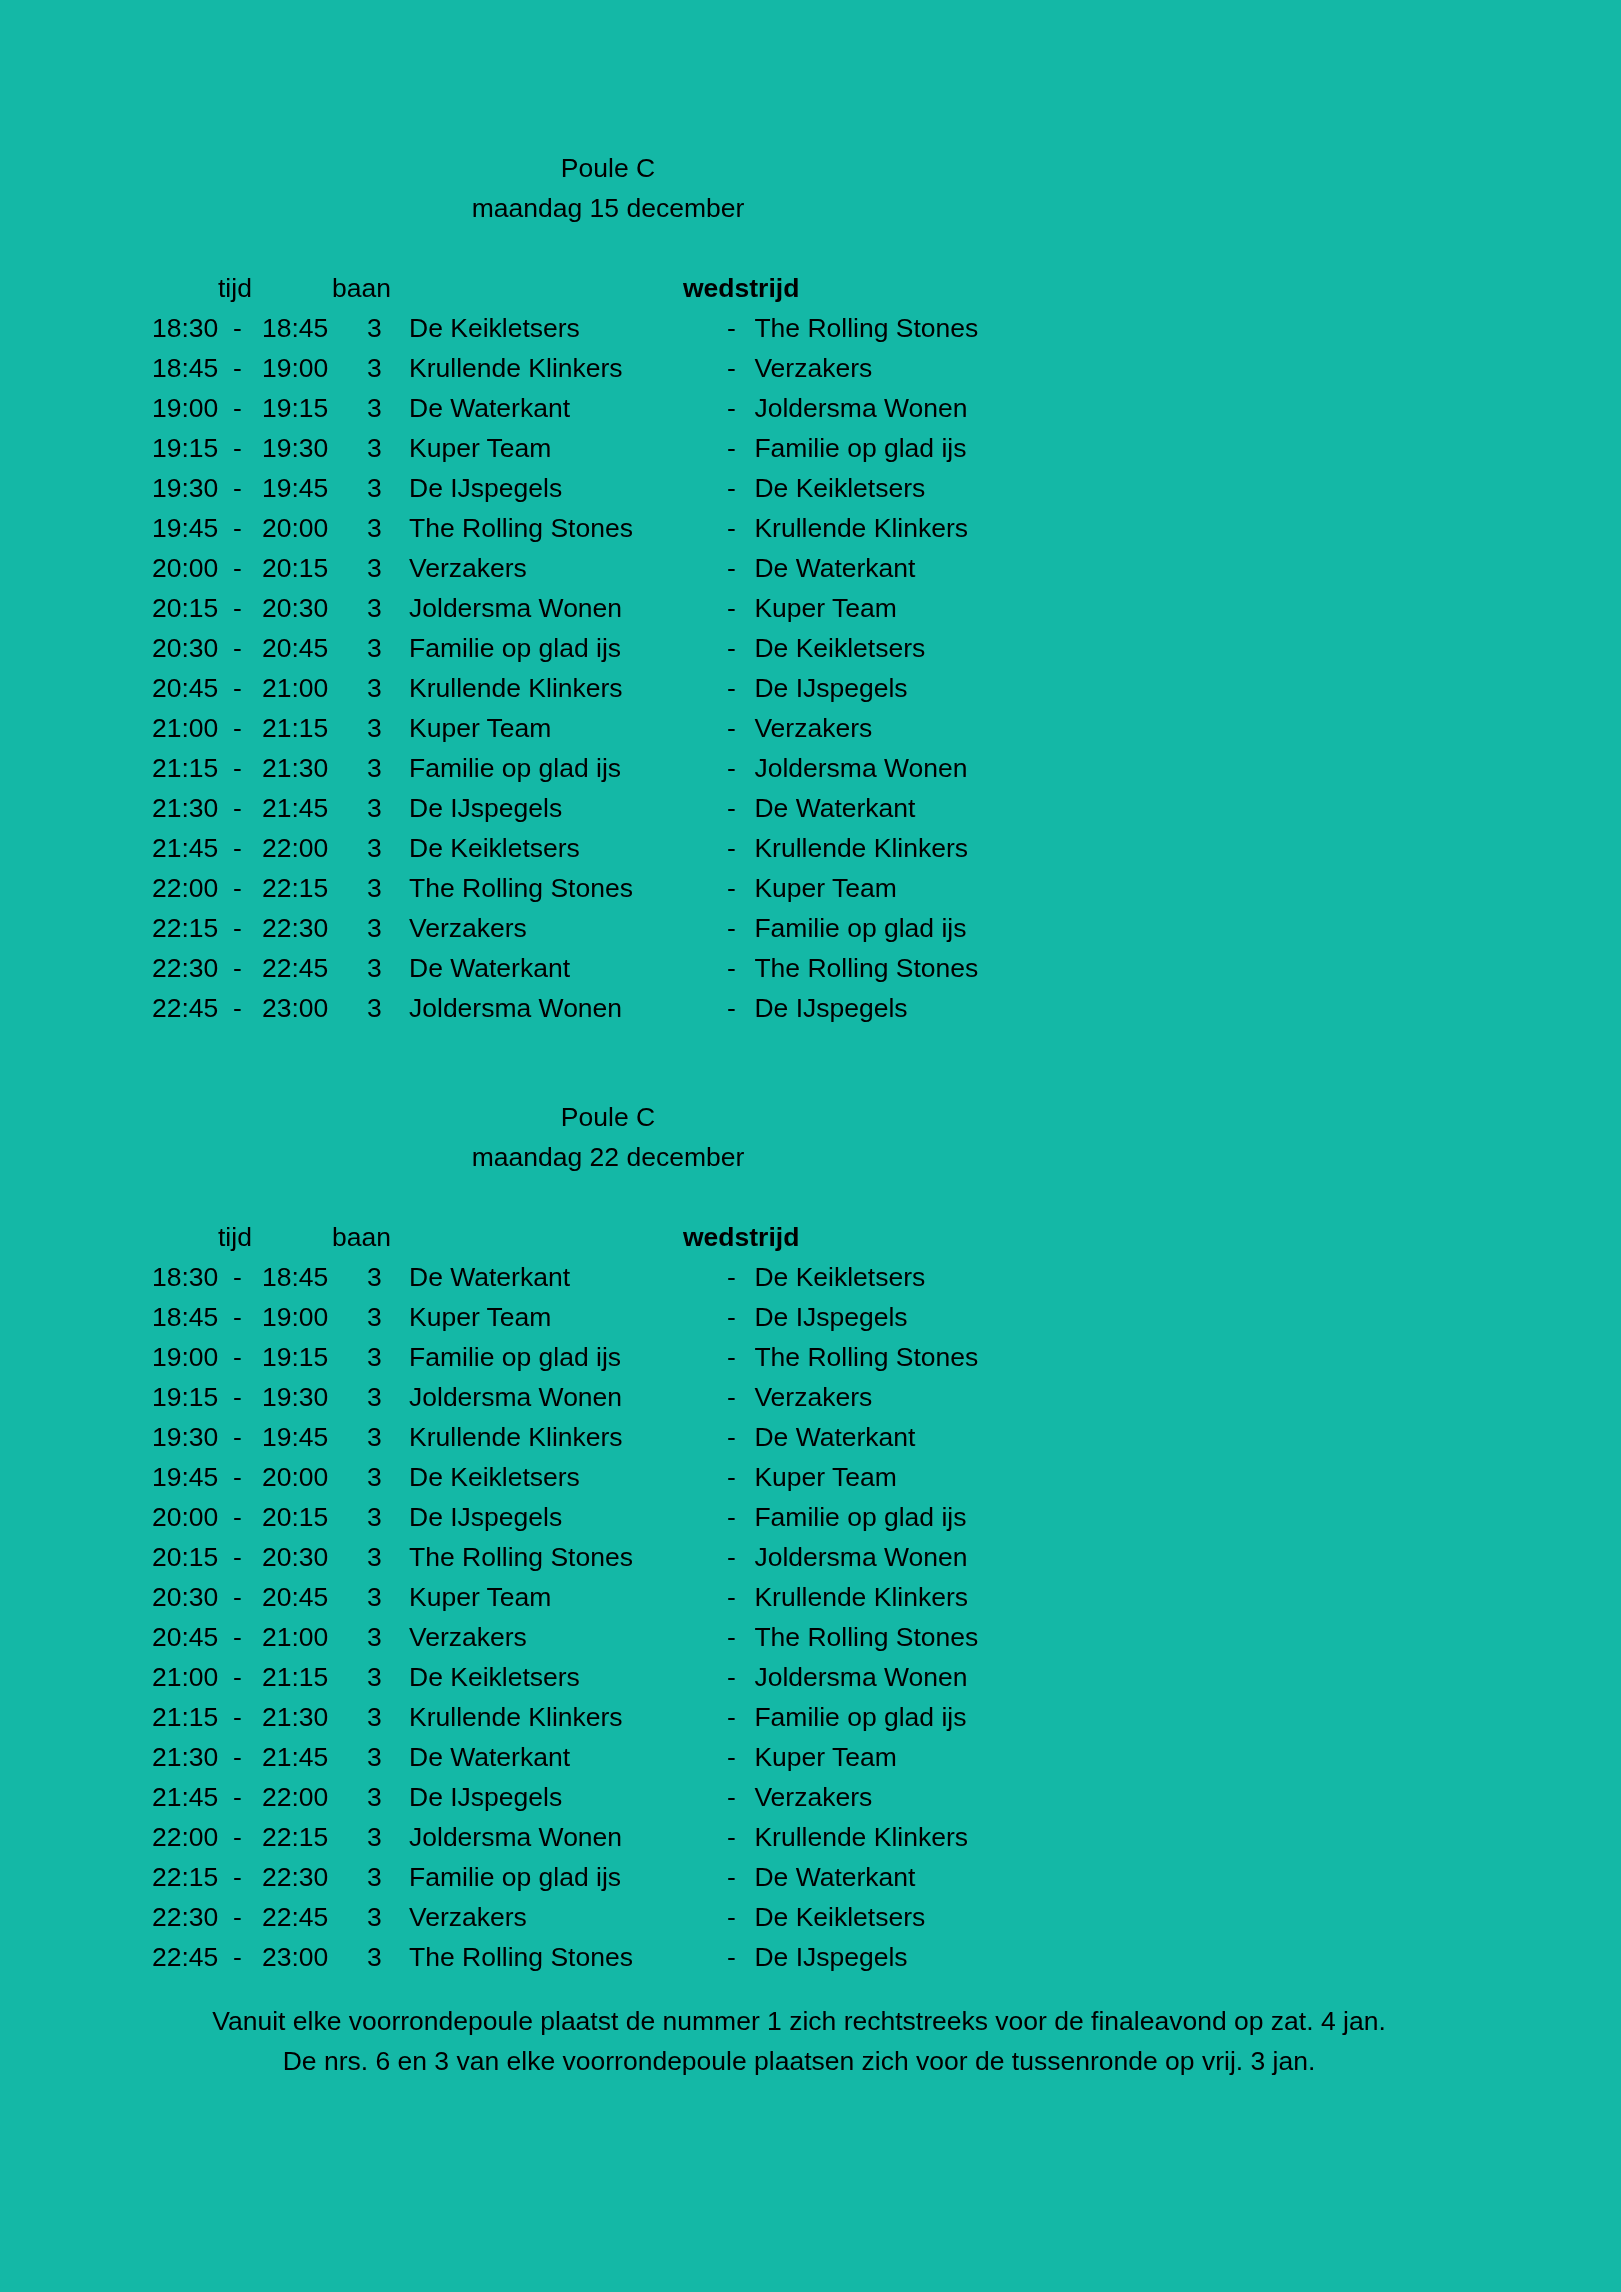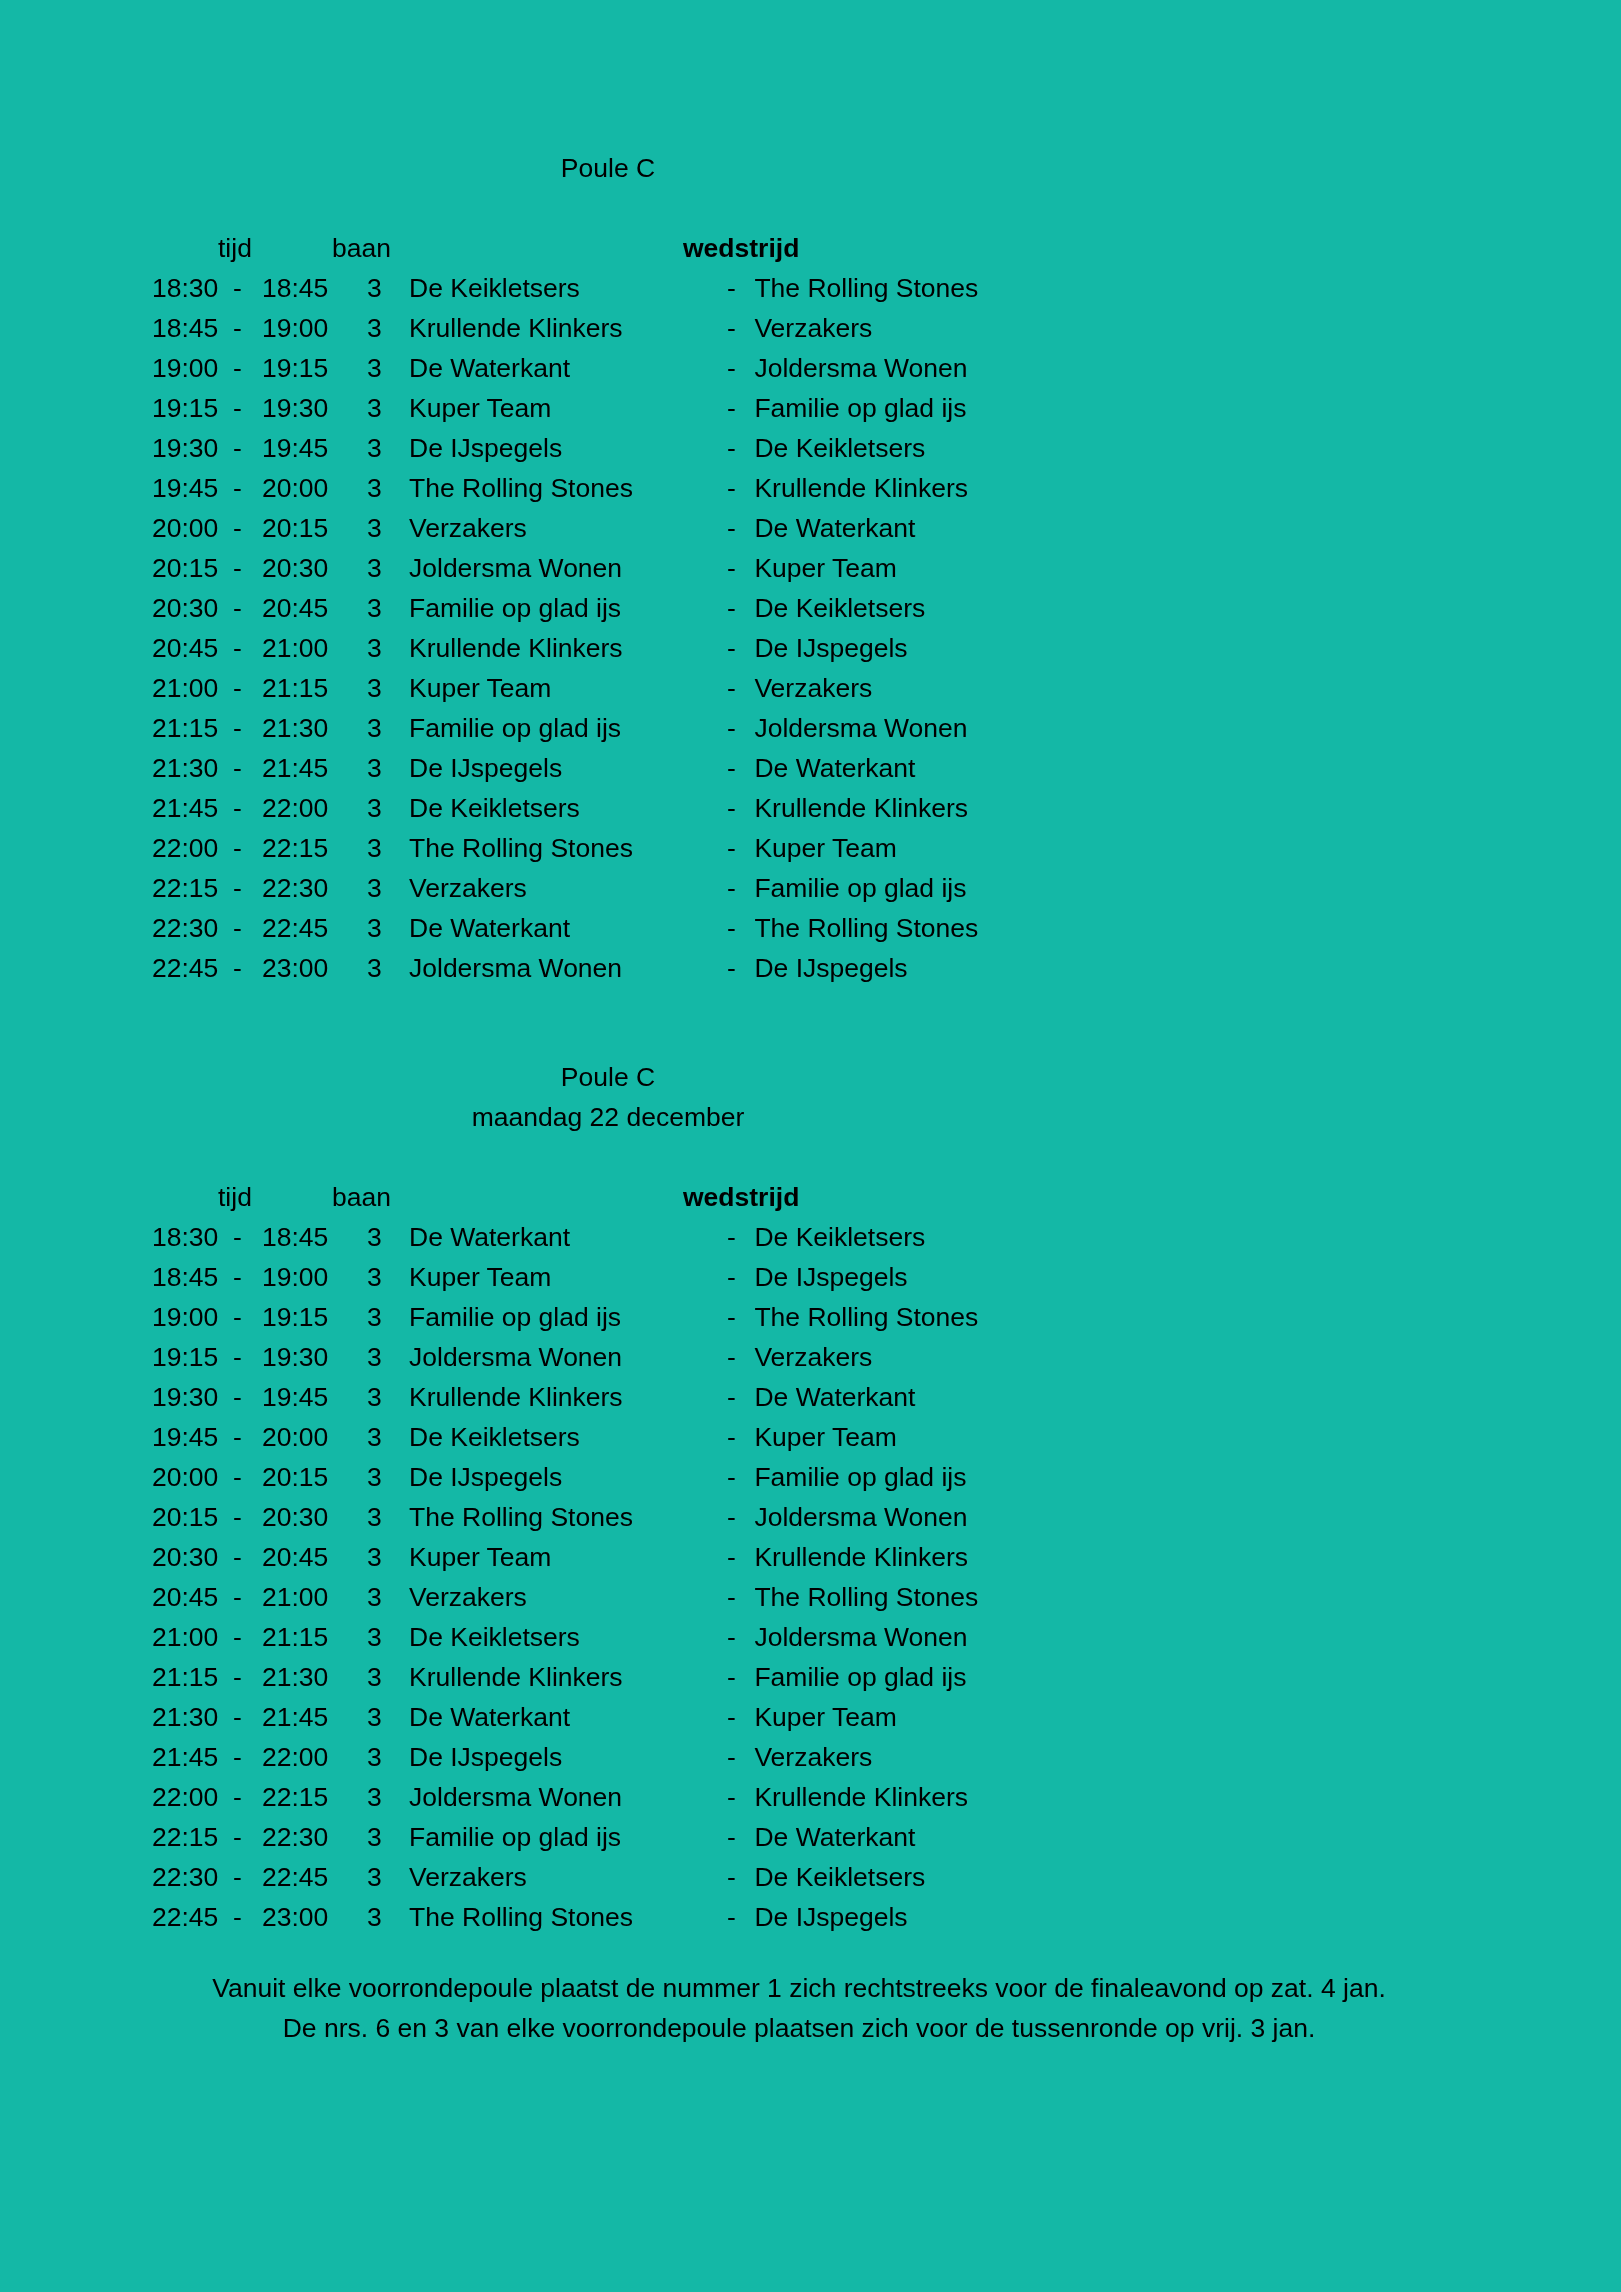--- a/index.html
+++ b/index.html
@@ -26,31 +26,32 @@
   .row {
     display: grid;
     grid-template-columns: 78px 32px 105px 42px 318px 27.4px auto;
     height: 40px;
     line-height: 40px;
     white-space: nowrap;
   }
   .c { display: block; overflow: visible; }
   .time-sep { padding-left: 2.9px; }
   .schedule-2 { margin-top: 69px; }
-  .footer { margin-top: 31px; width: 1294px; text-align: center; }
+  .footer { margin-top: 24px; width: 1294px; text-align: center; }
   .footer div { line-height: 40px; height: 40px; white-space: nowrap; }
 </style>
 </head>
 <body>
 
 <div class="sheet">
 
   <section class="schedule schedule-1">
     <div class="title-block">
       <div class="title-line">Poule C</div>
+      <div class="title-line">maandag 15 december</div>
     </div>
     <div class="spacer"></div>
     <div class="header-row">
       <span class="h h-tijd">tijd</span>
       <span class="h h-baan">baan</span>
       <span class="h h-wedstrijd">wedstrijd</span>
     </div>
     <div class="rows">
         <div class="row">
     <span class="c time-start">18:30</span>

